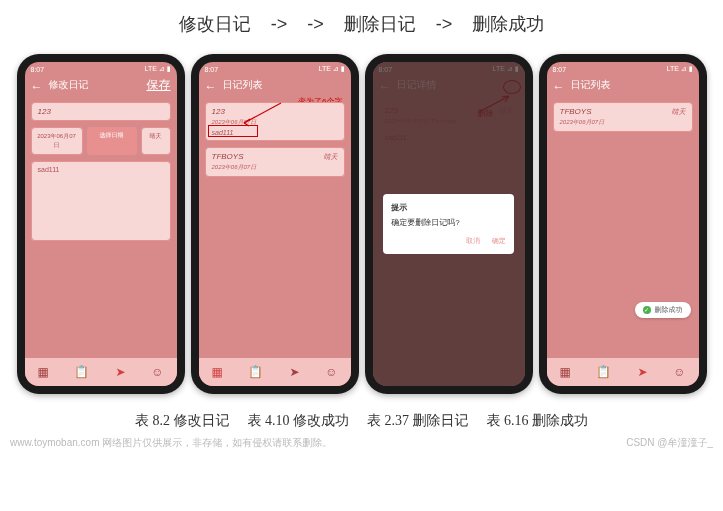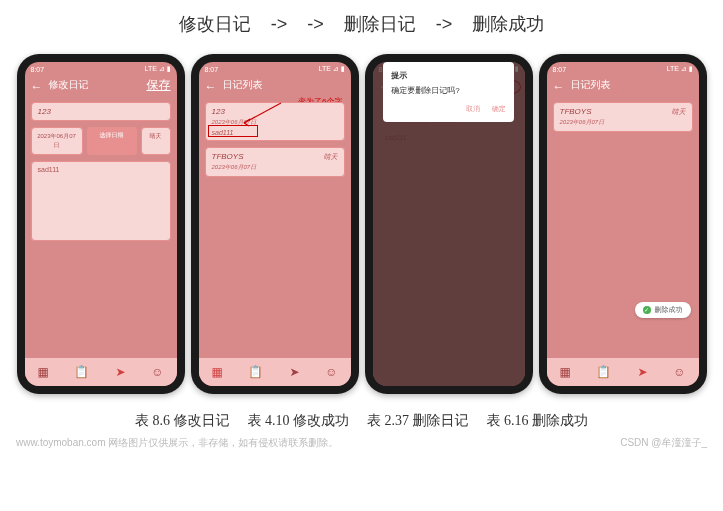--- a/index.html
+++ b/index.html
@@ -23,29 +23,29 @@
   .date-box { flex:1; background:#f8d7d7; border:1px solid #e89090; border-radius:4px; font-size:6px; color:#b05050; padding:4px; text-align:center; }
   .date-btn { flex:1; background:#e89090; border-radius:4px; font-size:6px; color:#fff; padding:4px; text-align:center; }
   .wea-box { width:30px; background:#f8d7d7; border:1px solid #e89090; border-radius:4px; font-size:6px; color:#b05050; padding:4px; text-align:center; }
   .textarea { background:#f8d7d7; border:1px solid #e89090; border-radius:4px; margin:6px; padding:4px 6px; font-size:7px; color:#b05050; height:80px; }
   .navbar { display: flex; justify-content: space-around; align-items: center; background: #f5c2c2; height: 28px; color: #a04040; font-size: 12px; }
   .navbar .active { color: #d04040; }
   .annotation { position: absolute; font-size: 8px; color: #c00; }
   .arrow-svg { position:absolute; pointer-events:none; }
   .redbox { position:absolute; border:1.5px solid #c00; }
   .circle { position:absolute; border:1.5px solid #c00; border-radius:50%; }
-  .overlay { position:absolute; inset:0; background:rgba(0,0,0,0.55); display:flex; align-items:flex-start; justify-content:center; }
+  .overlay { position:absolute; inset:0; background:rgba(0,0,0,0.55); display:flex; align-items:center; justify-content:center; }
   .dialog { background:#fff; width:86%; border-radius:4px; padding:8px; font-size:8px; color:#333; }
   .dialog .dtitle { font-weight:bold; margin-bottom:4px; }
   .dialog .actions { text-align:right; margin-top:8px; font-size:7px; color:#e89090; }
   .dim .content-inner { opacity:0.5; }
   .toast { position:absolute; bottom:40px; right:8px; background:#fff; border-radius:12px; padding:3px 8px; font-size:7px; color:#555; display:flex; align-items:center; gap:4px; box-shadow:0 1px 3px rgba(0,0,0,0.2); }
   .toast .dot { width:8px; height:8px; border-radius:50%; background:#4caf50; color:#fff; font-size:6px; text-align:center; line-height:8px; }
   .captions { display:flex; justify-content:center; gap:18px; padding:18px 0 4px; font-size:14px; color:#333; font-family:"SimSun", serif; }
-  .footer { display:flex; justify-content:space-between; padding:2px 16px; font-size:10px; color:#bbb;gap:32px; }
+  .footer { display:flex; justify-content:space-between; padding:2px 10px; font-size:10px; color:#bbb;gap:32px; }
 </style>
 </head>
 <body>
 
 <div class="flow">
   <span>修改日记</span>
   <span>-&gt;</span>
   <span>-&gt;</span>
   <span>删除日记</span>
   <span>-&gt;</span>
@@ -185,21 +185,21 @@
         <span>📋</span>
         <span class="active">➤</span>
         <span>☺</span>
       </div>
     </div>
   </div>
 
 </div>
 
 <div class="captions">
-  <span>表 8.6 修改日记</span>
+  <span>表 8.2 修改日记</span>
   <span>表 4.10 修改成功</span>
   <span>表 2.37 删除日记</span>
   <span>表 6.16 删除成功</span>
 </div>
 
 <div class="footer">
   <span>www.toymoban.com 网络图片仅供展示，非存储，如有侵权请联系删除。</span>
   <span>CSDN @牟潼潼子_</span>
 </div>
 

